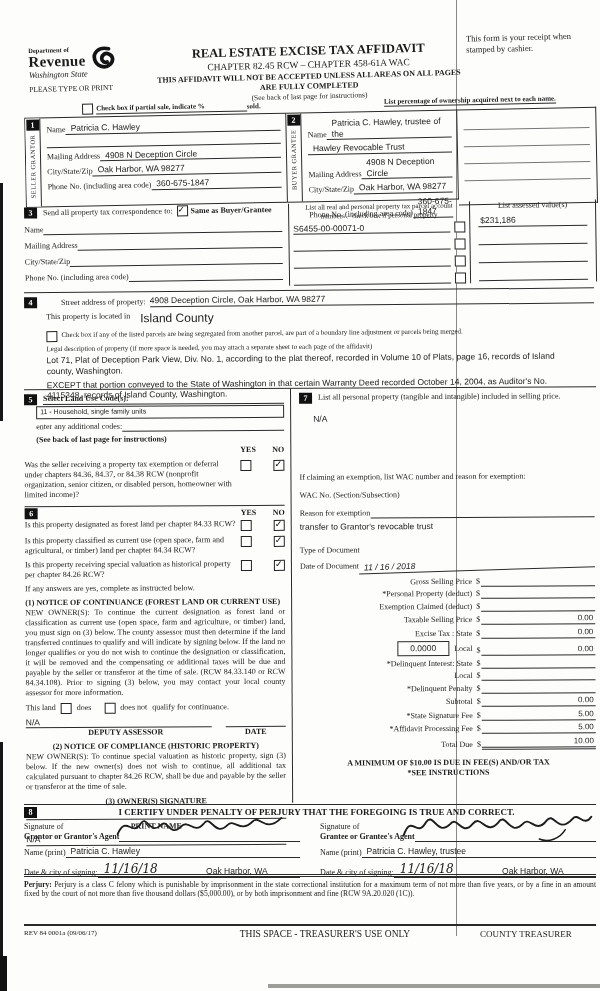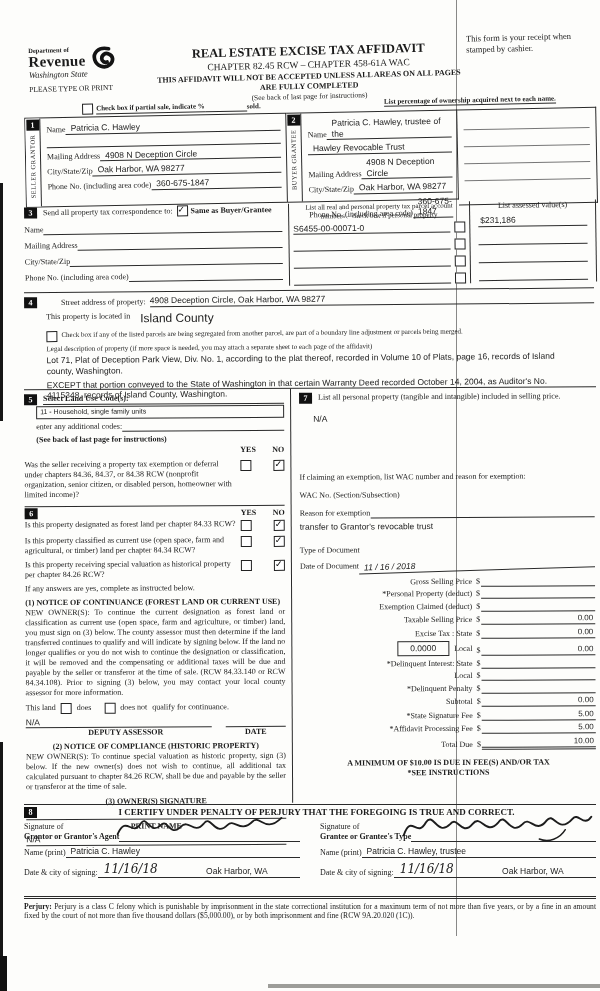--- a/index.html
+++ b/index.html
@@ -466,37 +466,42 @@
       <div style="flex:1;position:relative;">
         <span class="abs" style="left:80px;top:-16px;">
           <svg width="195" height="40" viewBox="0 0 210 40">
               <path d="M4 30 C12 6 18 34 28 16 C36 4 40 32 54 18 C62 8 66 32 78 18 C88 6 92 32 106 16 C114 4 118 32 132 18 C140 8 146 30 158 14 C166 4 170 30 186 12 C192 5 198 22 206 10" fill="none" stroke="#1d1d1d" stroke-width="2.1" stroke-linecap="round"></path>
               <path d="M150 34 C160 38 172 34 178 24" fill="none" stroke="#1d1d1d" stroke-width="1.6" stroke-linecap="round"></path>
             </svg>
         </span>
         <div style="display:flex;align-items:flex-end;">
           <span>
             <div>Signature of</div>
-            <div class="b">Grantee or Grantee's Type</div>
+            <div class="b">Grantee or Grantee's Agent</div>
           </span>
           <span style="flex:1;border-bottom:1px solid #2a2a2a;height:14px;"></span>
         </div>
         <div class="line" style="margin-top:4px;">
             <span class="lbl">Name (print)</span>
             <span class="val">Patricia C. Hawley, trustee</span>
           </div>
         <div style="display:flex;align-items:flex-end;margin-top:4px;">
           <span class="lbl">Date &amp; city of signing:</span>
           <span class="hand" style="border-bottom:1px solid #2a2a2a;width:70px;padding-left:6px;">11/16/18</span>
           <span class="sans" style="border-bottom:1px solid #2a2a2a;flex:1;text-align:center;font-size:8.5px;">Oak Harbor, WA</span>
         </div>
       </div>
     </div>
   </div>
 
-  <div class="abs" style="left:24px;top:896px;width:572px;border-top:3px double #2a2a2a;padding-top:3px;font-size:7.6px;text-align:justify;">
+  <div class="abs" style="left:24px;top:874px;width:572px;border-top:3px double #2a2a2a;padding-top:3px;font-size:7.6px;text-align:justify;">
     <span class="b">Perjury:</span>
     <span>Perjury is a class C felony which is punishable by imprisonment in the state correctional institution for a maximum term of not more than five years, or by a fine in an amount fixed by the court of not more than five thousand dollars ($5,000.00), or by both imprisonment and fine (RCW 9A.20.020 (1C)).</span>
   </div>
 
+  <div class="abs" style="left:24px;top:924px;width:572px;border-top:2px solid #2a2a2a;padding-top:3px;display:flex;align-items:flex-start;">
+    <span class="small b" style="width:170px;font-weight:normal;">REV 84 0001a (09/06/17)</span>
+    <span class="ctr" style="flex:1;font-size:9.5px;">THIS SPACE - TREASURER'S USE ONLY</span>
+    <span style="width:140px;text-align:center;font-size:9px;">COUNTY TREASURER</span>
+  </div>
 
 
 </div>
 
 </body></html>

